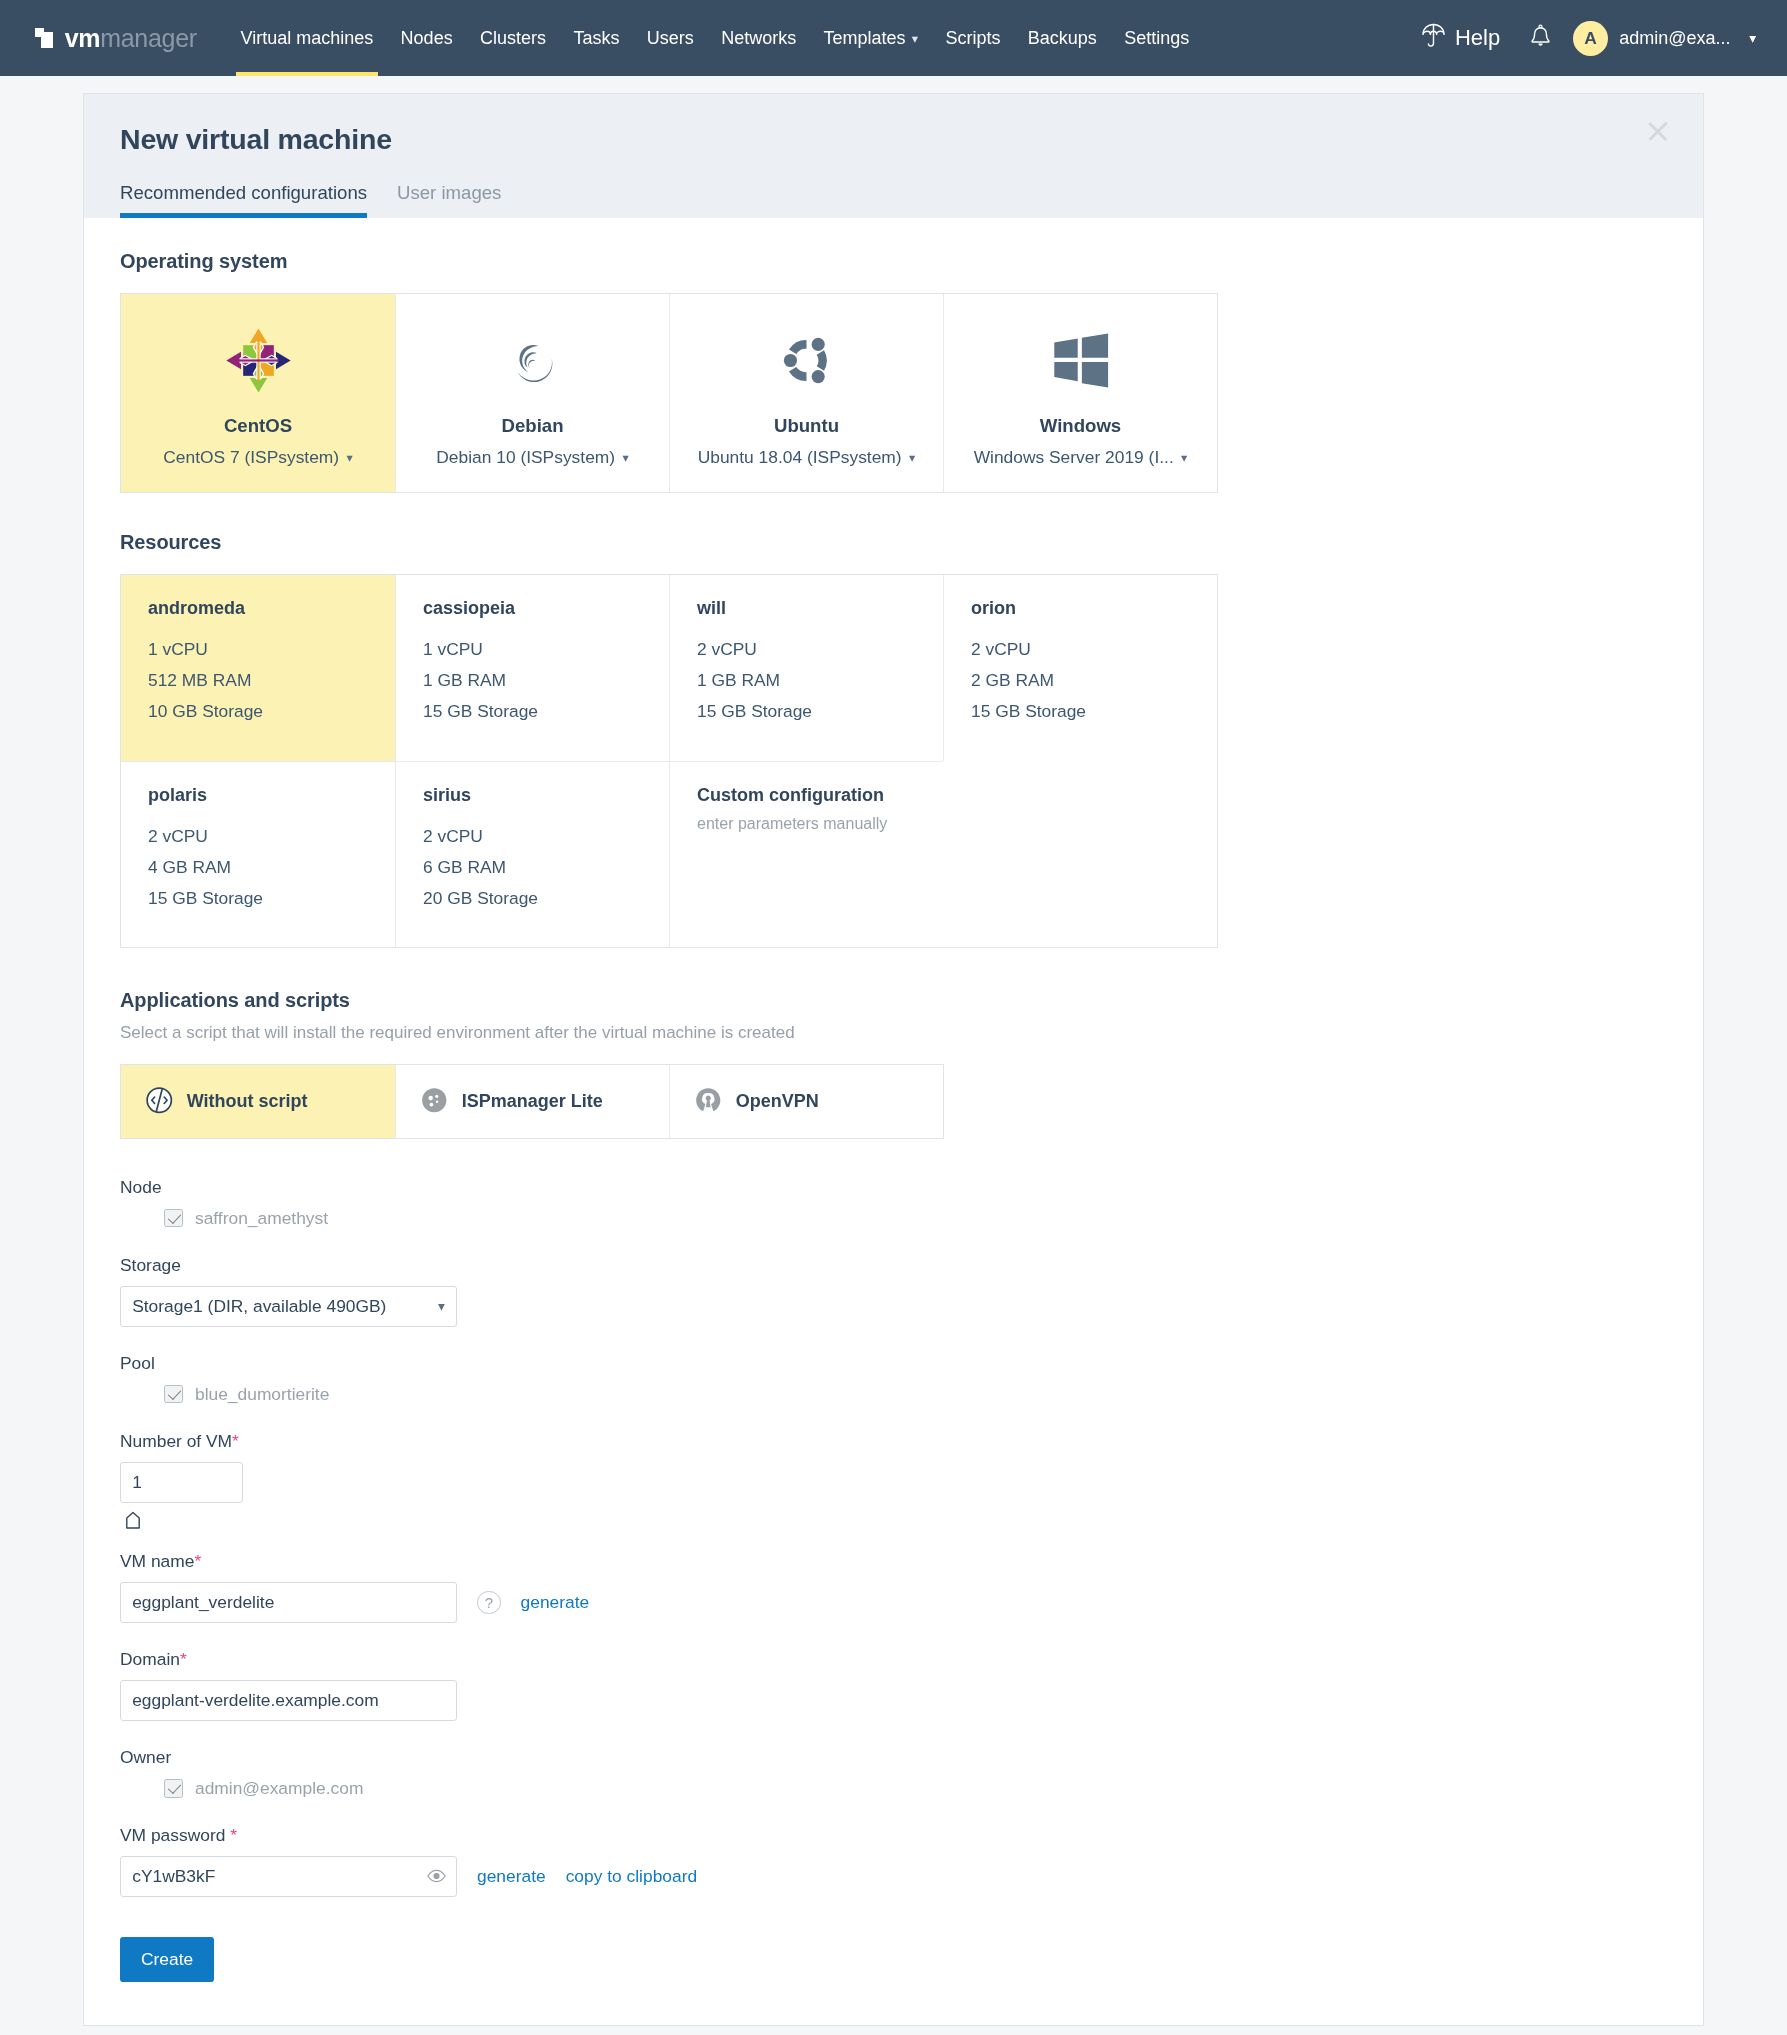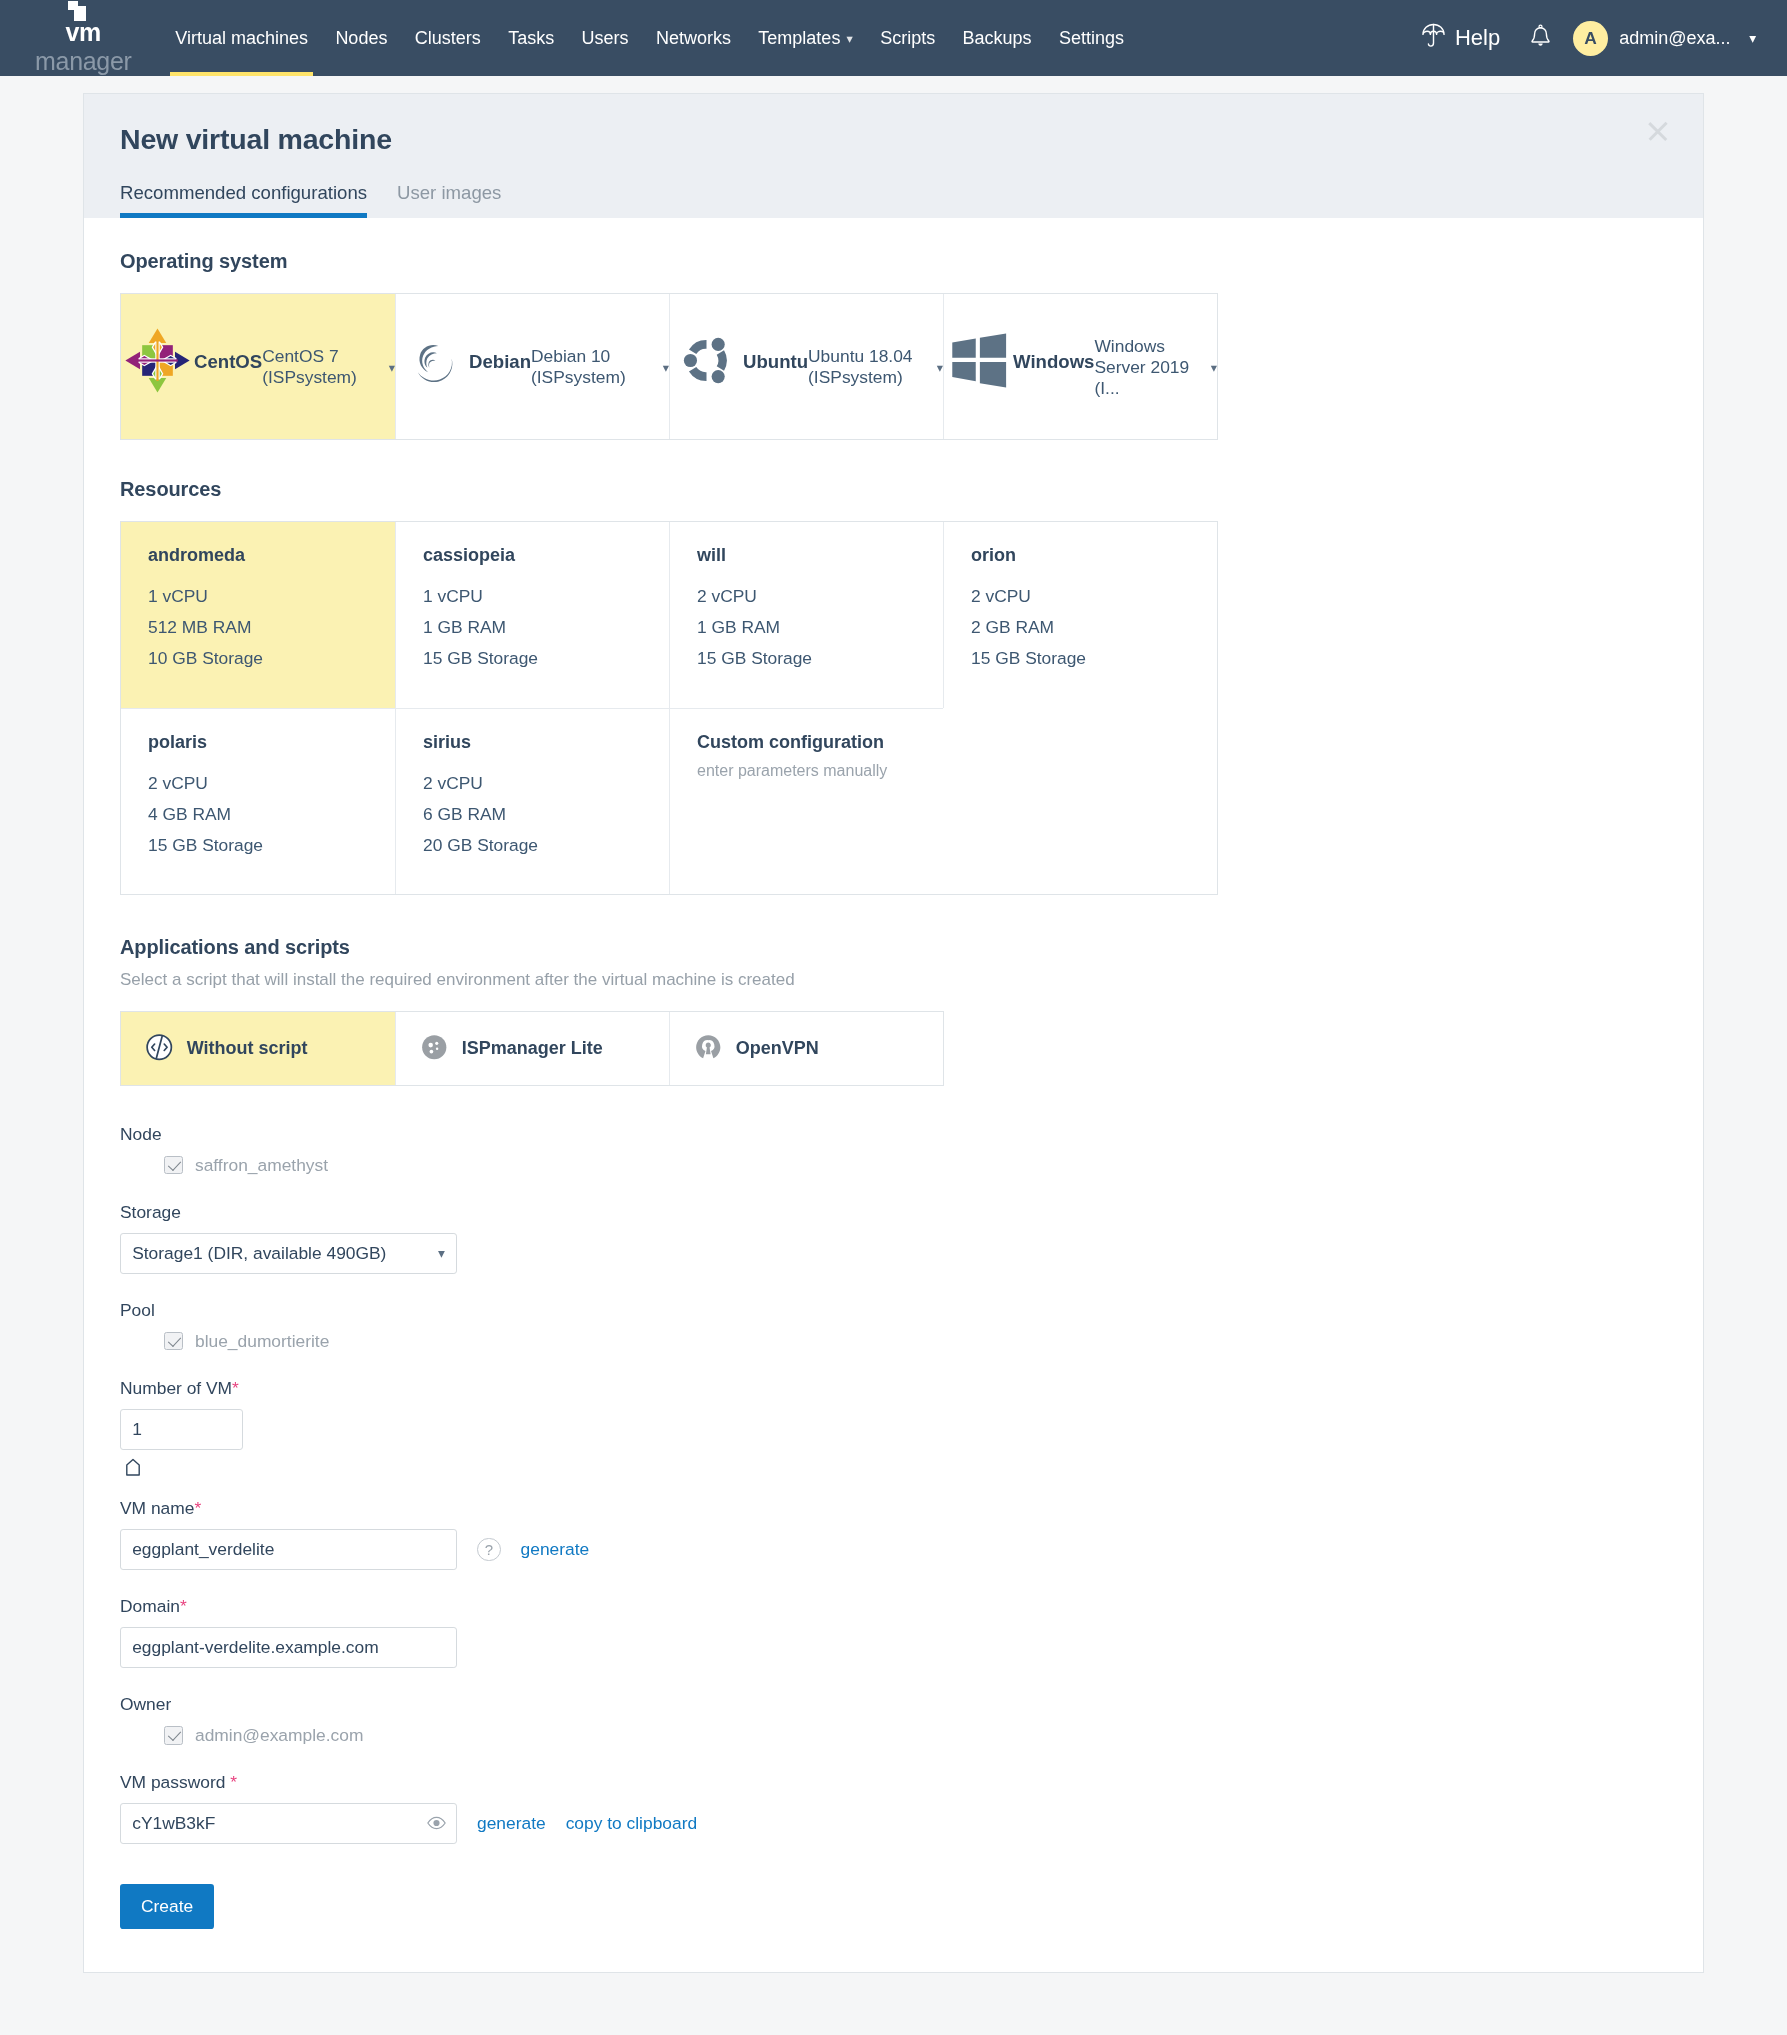--- a/index.html
+++ b/index.html
@@ -17,21 +17,20 @@
     display: flex;
     align-items: stretch;
     padding: 0 0 0 35px;
     position: relative;
   }
   .brand {
     display: flex;
     align-items: center;
     gap: 0;
     margin-right: 30px;
-    flex-direction: column;
   }
   .brand-mark {
     width: 22.3px; height: 22.3px;
     position: relative;
     margin-right: 7.4px;
   }
   .brand-mark .sq1 {
     position: absolute; left: 0; top: 1.2px;
     width: 9.3px; height: 9.3px; background: #ffffff;
   }
@@ -138,21 +137,21 @@
   
   .os-grid {
     display: grid;
     grid-template-columns: repeat(4, 274px);
     border: 0.6px solid #dfe4e8;
     width: fit-content;
   }
   .os-card {
     border-left: 0.6px solid #e6eaee;
     padding: 26px 0 23.6px 0;
-    display: flex; flex-direction: row; align-items: center;
+    display: flex; flex-direction: column; align-items: center;
     cursor: pointer;
     background: #fff;
   }
   .os-card:first-child { border-left: none; }
   .os-card.selected { background: #fbf2b3; }
   .os-icon { height: 82px; display:flex; align-items:center; justify-content:center; margin-bottom: 13.7px;}
   .os-name { font-size: 18.6px; font-weight: 700; color: #31465d; margin-bottom: 10px; }
   .os-version {
     font-size: 17.4px; color: #3d5771; display: flex; align-items: center; gap: 7.4px;
     max-width: 248px;

